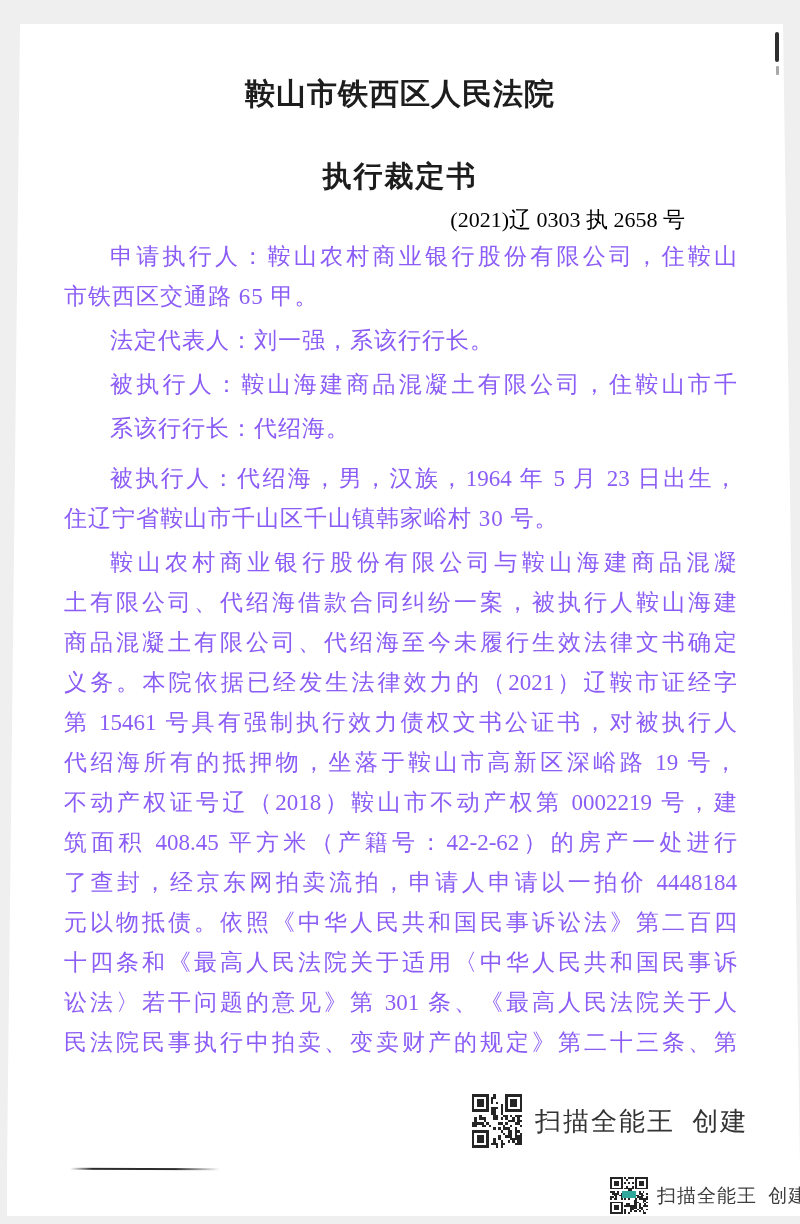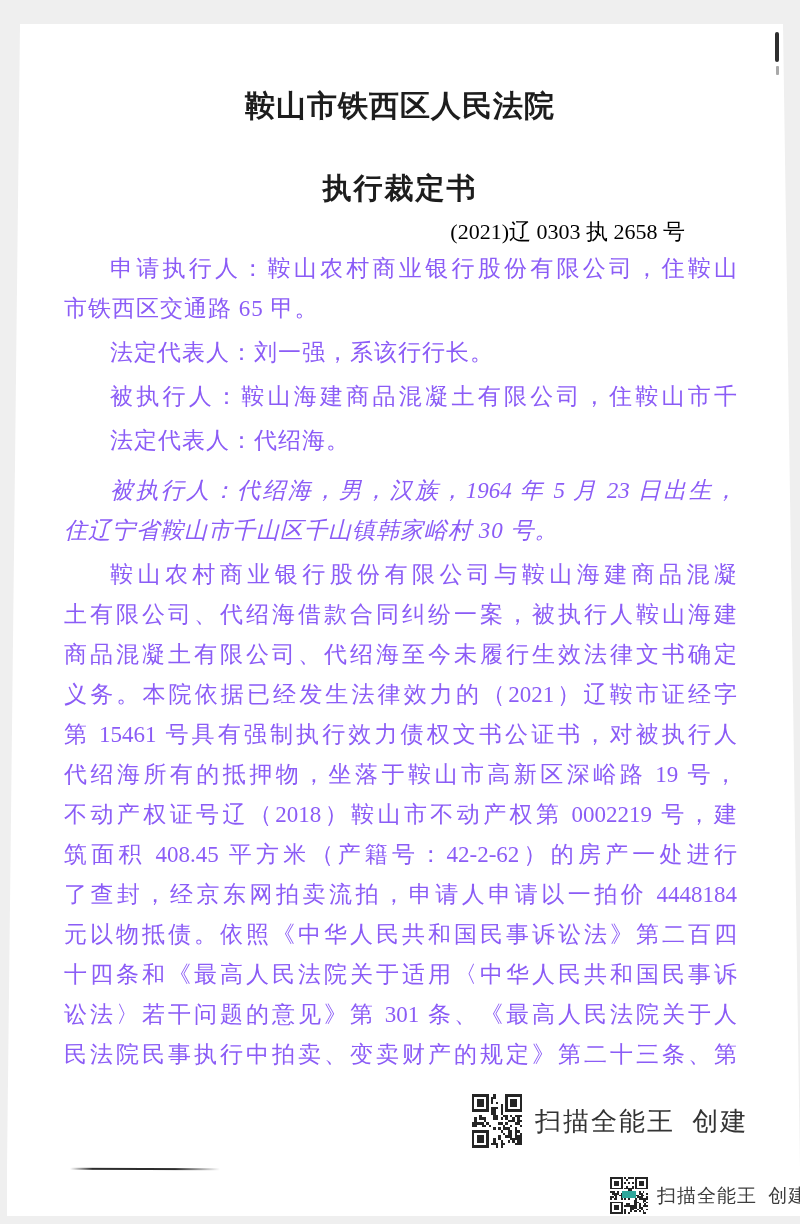--- a/index.html
+++ b/index.html
@@ -36,21 +36,21 @@
   .scan-mark-1{
     position:absolute;left:775px;top:32px;width:4px;height:30px;
     background:#2e2e2e;border-radius:2px;
   }
   .scan-mark-2{
     position:absolute;left:776px;top:66px;width:3px;height:9px;
     background:#a9a9a9;border-radius:1px;
   }
   
   .doc{
-    position:absolute;left:0;top:40px;width:800px;
+    position:absolute;left:0;top:28px;width:800px;
     color:#242424;
   }
   .title1{
     margin-top:44px;text-align:center;
     font-size:30px;font-weight:600;letter-spacing:1px;line-height:44px;
     color:#1d1d1d;
   }
   .title2{
     text-align:center;
     font-size:29px;font-weight:600;letter-spacing:2px;line-height:42px;
@@ -59,21 +59,21 @@
   }
   .case{
     margin-top:8px;text-align:right;padding-right:115px;
     font-size:22px;line-height:30px;font-weight:500;color:#000000;
   }
   .bodytext{
     margin-top:2px;padding:0 63px 0 64px;
     font-size:23px;line-height:40px;color:#8b5cf6;
   }
   .para{margin:0 0 4px 0;}
-  .para:nth-child(5){margin-top:10px;font-style:italic;}
+  .para:nth-child(5){margin-top:10px;}
   .para:nth-child(6){margin-top:0;}
   .line{height:40px;letter-spacing:1px;white-space:nowrap;}
   .line.fill{
     text-align:justify;text-align-last:justify;
     letter-spacing:0;white-space:normal;
   }
   .line.indent{text-indent:46px;}
   
   .wm-main{
     position:absolute;left:472px;top:1094px;
@@ -115,21 +115,21 @@
         <div class="line indent fill">申请执行人：鞍山农村商业银行股份有限公司，住鞍山</div>
         <div class="line">市铁西区交通路 65 甲。</div>
       </div>
       <div class="para">
         <div class="line indent">法定代表人：刘一强，系该行行长。</div>
       </div>
       <div class="para">
         <div class="line indent fill">被执行人：鞍山海建商品混凝土有限公司，住鞍山市千</div>
       </div>
       <div class="para">
-        <div class="line indent">法定代表人：代绍海。</div>
+        <div class="line indent">系该行行长：代绍海。</div>
       </div>
       <div class="para">
         <div class="line indent fill">被执行人：代绍海，男，汉族，1964 年 5 月 23 日出生，</div>
         <div class="line">住辽宁省鞍山市千山区千山镇韩家峪村 30 号。</div>
       </div>
       <div class="para">
         <div class="line indent fill">鞍山农村商业银行股份有限公司与鞍山海建商品混凝</div>
         <div class="line fill">土有限公司、代绍海借款合同纠纷一案，被执行人鞍山海建</div>
         <div class="line fill">商品混凝土有限公司、代绍海至今未履行生效法律文书确定</div>
         <div class="line fill">义务。本院依据已经发生法律效力的（2021）辽鞍市证经字</div>

